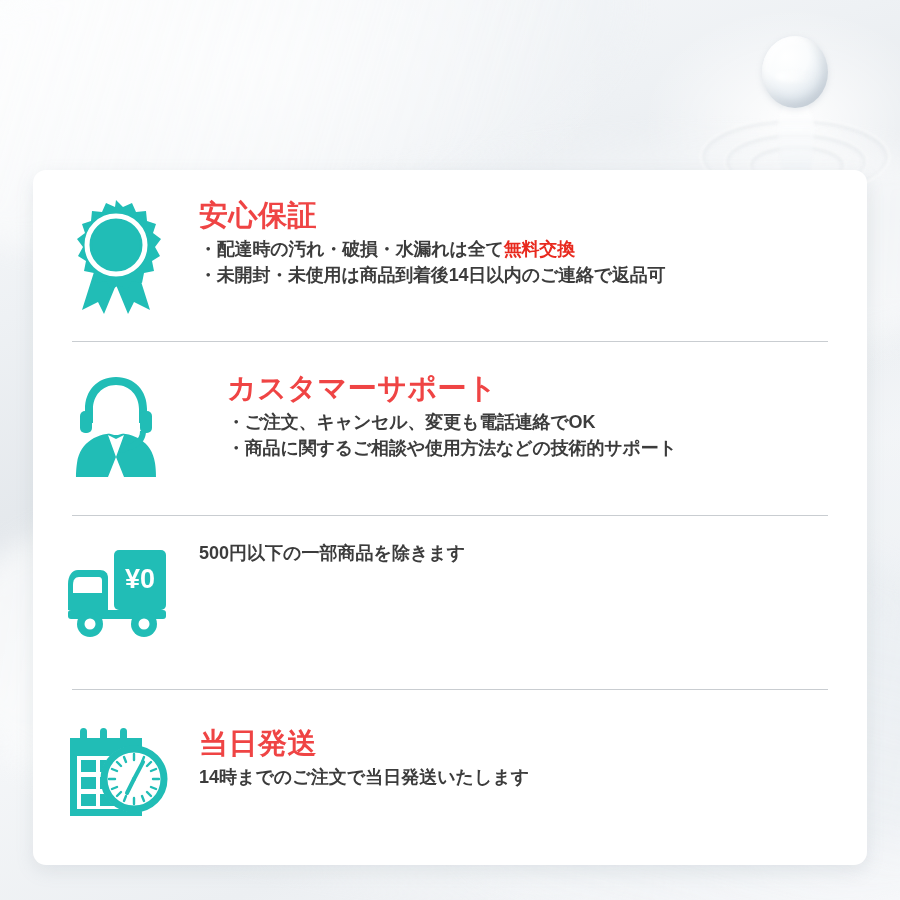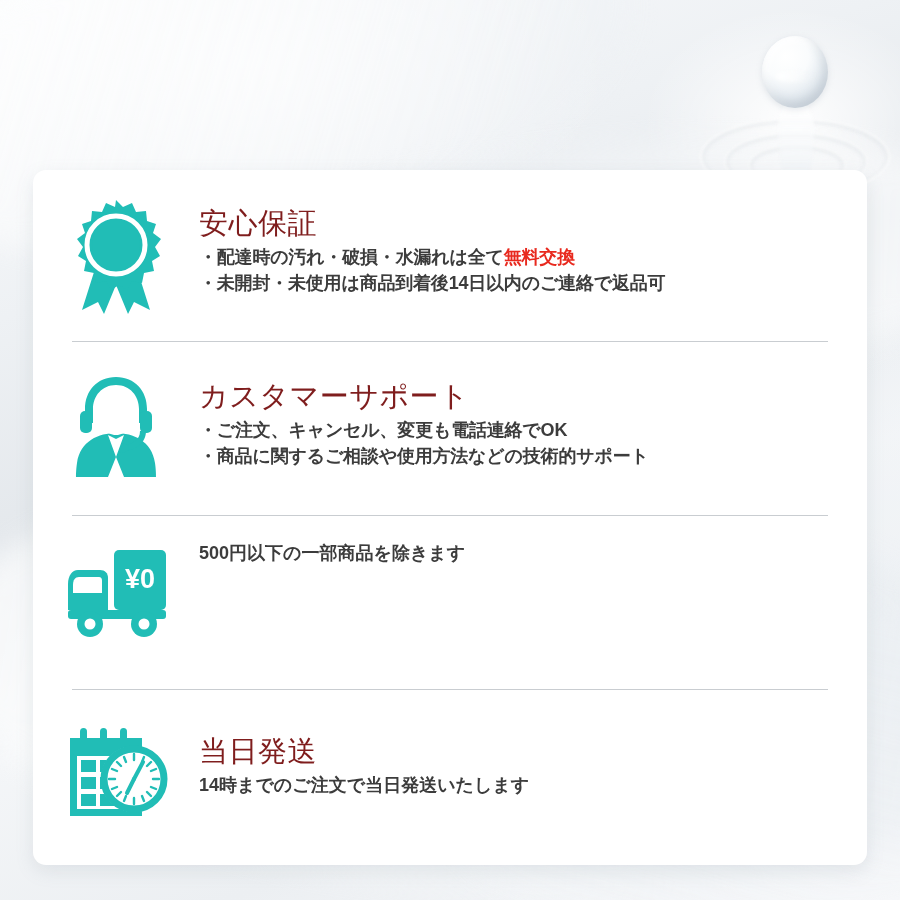--- a/index.html
+++ b/index.html
@@ -133,44 +133,44 @@
   .rows { position: absolute; inset: 0; }
 
   .row {
     position: absolute;
     left: 0;
     width: 834px;
     display: flex;
     align-items: flex-start;
   }
   .row-1 { top: 24px;  height: 148px; }
-  .row-2 { top: 197px; height: 148px; }
+  .row-2 { top: 197px; height: 148px; gap: 28px; }
   .row-3 { top: 370px; height: 130px; }
   .row-4 { top: 552px; height: 130px; }
 
   .icon-cell {
     width: 166px;
     flex: 0 0 166px;
     display: flex;
     align-items: flex-start;
     justify-content: center;
     padding-top: 4px;
   }
   .text-cell {
     flex: 1 1 auto;
     padding-right: 30px;
   }
 
   .svc-title {
-    color: #7f1d1d;
+    color: #ef4444;
     font-size: 29px;
-    font-weight: 400;
+    font-weight: 700;
     line-height: 1.18;
     letter-spacing: 0.5px;
-    margin: 12px 0 4px 0;
+    margin: 4px 0 4px 0;
     white-space: nowrap;
   }
   .svc-line {
     color: #3c3c3c;
     font-size: 18px;
     font-weight: 700;
     line-height: 1.46;
     letter-spacing: -0.2px;
     white-space: nowrap;
   }

